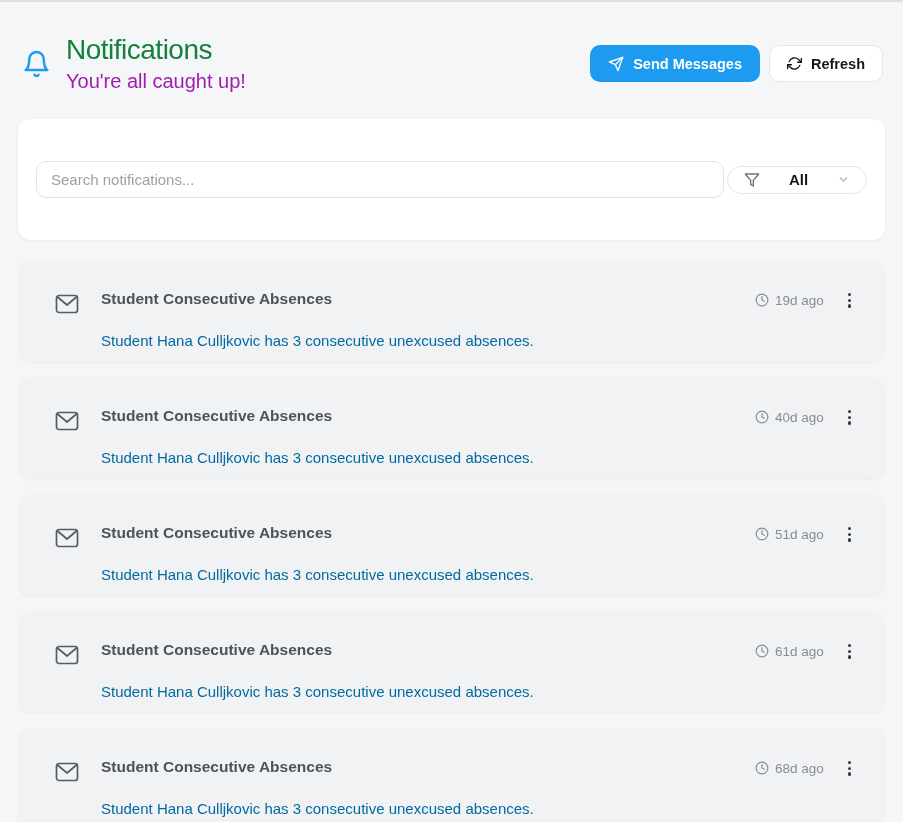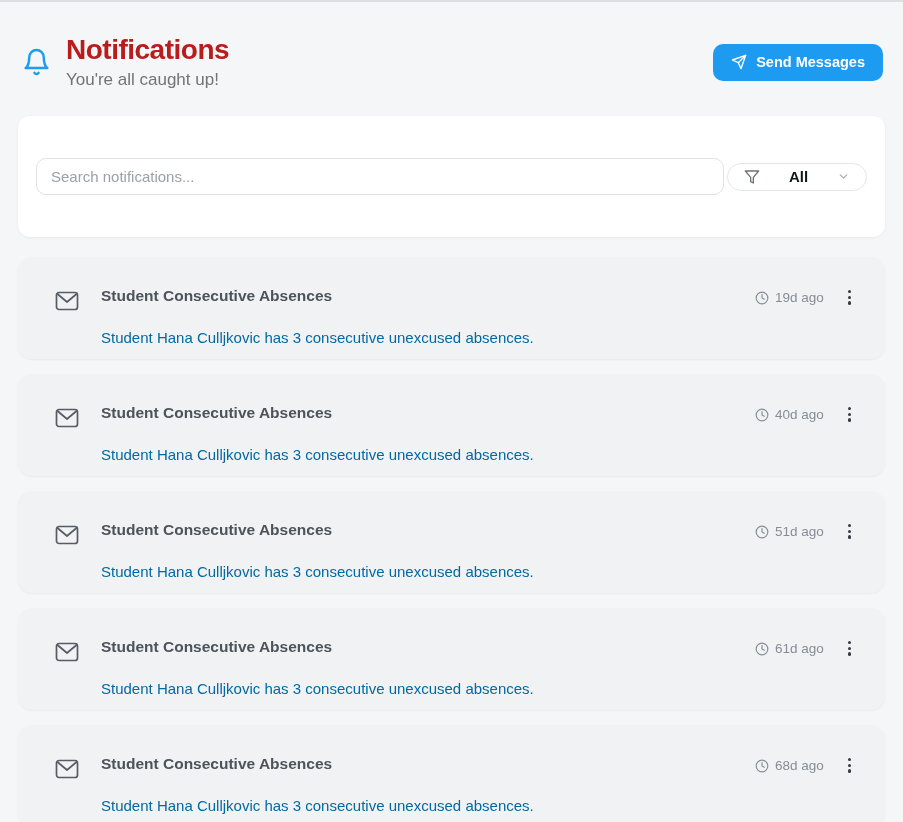--- a/index.html
+++ b/index.html
@@ -9,22 +9,22 @@
     background:#f5f6f7; border-top:2px solid #dcdee1;
   }
   
   .header {
     display:flex; justify-content:space-between; align-items:center;
     padding:32px 20px 0 22px;
   }
   .header-left { display:flex; align-items:center; gap:14px; }
   .bell-wrap { width:30px; height:34px; display:flex; align-items:center; }
   .title-block { display:flex; flex-direction:column; gap:4px; }
-  .page-title { font-size:28px; font-weight:700; color:#b91c1c; letter-spacing:-0.5px; }
-  .page-subtitle { font-size:17px; color:#737373; }
+  .page-title { font-size:28px; font-weight:400; color:#15803d; letter-spacing:-0.5px; }
+  .page-subtitle { font-size:20px; color:#a21caf; }
   .header-actions { display:flex; gap:9px; align-items:center; }
   .btn {
     display:flex; align-items:center; gap:9px; height:37px;
     border-radius:10px; font-size:14.5px; font-weight:700;
     padding:0 17px; cursor:pointer; border:1px solid transparent;
     font-family:"Liberation Sans", sans-serif;
   }
   .btn-primary { background:#1d9bf1; color:#ffffff; }
   .btn-secondary { background:#ffffff; color:#14171a; border-color:#e4e6e9; }
   
@@ -50,21 +50,21 @@
   .card {
     margin:0 18px 15px; height:102px; background:#f1f2f4; border-radius:14px;
     box-shadow:0 1px 2px rgba(20,25,30,0.05);
     display:flex; align-items:flex-start; padding:30px 30px 0 37px;
   }
   .mail-wrap { margin-top:4px; margin-right:22px; flex:0 0 auto; display:flex; }
   .card-content { flex:1; display:flex; flex-direction:column; gap:24px; min-width:0; }
   .card-title { font-size:15.5px; font-weight:700; color:#4d535a; }
   .card-desc { font-size:15px; color:#0369a1; }
   .card-meta { display:flex; align-items:center; gap:20px; margin-top:1px; }
-  .time-wrap { display:flex; align-items:flex-end; gap:6px; }
+  .time-wrap { display:flex; align-items:flex-start; gap:6px; }
   .time-text { font-size:13.5px; color:#868d95; white-space:nowrap; }
   .kebab {
     background:none; border:none; cursor:pointer; padding:2px 4px;
     display:flex; flex-direction:column; gap:2.5px; align-items:center;
   }
   .kebab span { width:3.2px; height:3.2px; border-radius:50%; background:#343a40; display:block; }
   svg { display:block; }
 </style>
 </head>
 <body>
@@ -86,20 +86,31 @@
     </div>
     <div class="header-actions">
       <button class="btn btn-primary">
         <span>
           <svg width="16" height="16" viewBox="0 0 24 24" fill="none" stroke="#ffffff" stroke-width="2" stroke-linecap="round" stroke-linejoin="round">
             <line x1="22" y1="2" x2="11" y2="13"></line>
             <polygon points="22 2 15 22 11 13 2 9 22 2"></polygon>
           </svg>
         </span>
         <span>Send Messages</span>
+      </button>
+      <button class="btn btn-secondary">
+        <span>
+          <svg width="15" height="15" viewBox="0 0 24 24" fill="none" stroke="#14171a" stroke-width="2.2" stroke-linecap="round" stroke-linejoin="round">
+            <polyline points="23 4 23 10 17 10"></polyline>
+            <polyline points="1 20 1 14 7 14"></polyline>
+            <path d="M3.51 9a9 9 0 0 1 14.85-3.36L23 10"></path>
+            <path d="M1 14l4.64 4.36A9 9 0 0 0 20.49 15"></path>
+          </svg>
+        </span>
+        <span>Refresh</span>
       </button>
     </div>
   </div>
 
   <div class="search-card">
     <input class="search-input" type="text" placeholder="Search notifications..." style="">
     <div class="filter-dropdown">
       <span>
         <svg width="16" height="16" viewBox="0 0 24 24" fill="none" stroke="#6c737c" stroke-width="2" stroke-linecap="round" stroke-linejoin="round">
           <polygon points="22 3 2 3 10 12.46 10 19 14 21 14 12.46 22 3"></polygon>

